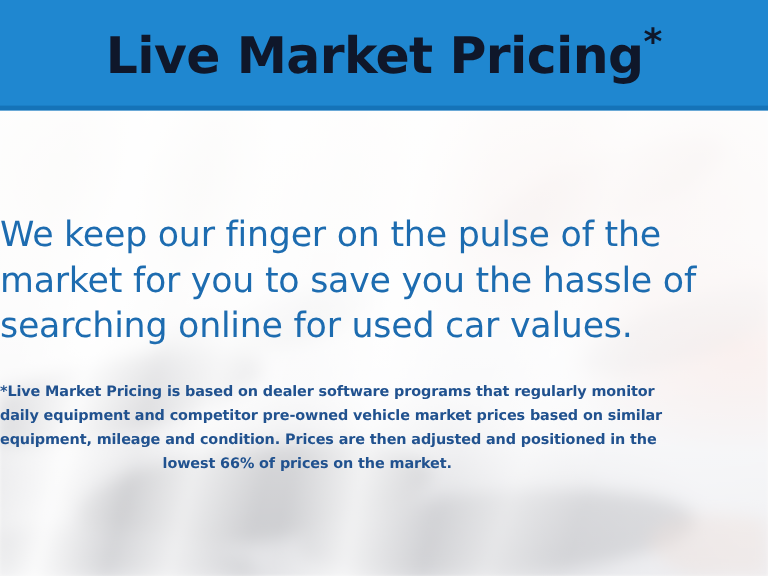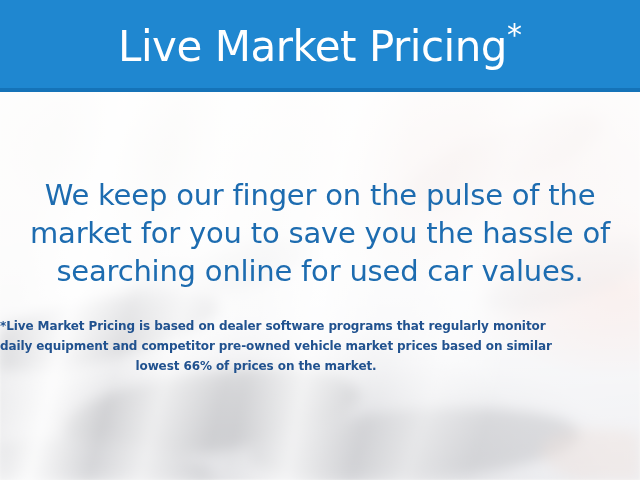--- a/index.html
+++ b/index.html
@@ -99,43 +99,42 @@
   }
   .banner-underline {
     position: absolute;
     left: 0;
     top: 88px;
     width: 640px;
     height: 4px;
     background: #1573b8;
   }
   .banner-title {
-    color: #ffffff;
+    color: #0f172a;
     font-family: "DejaVu Sans", sans-serif;
     font-size: 42px;
-    font-weight: normal;
+    font-weight: bold;
     letter-spacing: -0.5px;
     line-height: 1;
     margin: 0;
     padding: 0 0 4px 0;
     white-space: nowrap;
   }
   .banner-title .ast {
     font-size: 30px;
     vertical-align: 16px;
     letter-spacing: 0;
   }
 
   
   .headline {
     position: absolute;
     left: 0;
     top: 176px;
     width: 640px;
-    text-align: center;
     color: #1d6cb0;
     font-family: "DejaVu Sans", sans-serif;
     font-size: 29px;
     font-weight: normal;
     line-height: 38px;
     letter-spacing: -0.2px;
     white-space: nowrap;
   }
   .headline-line { display: block; }
 
@@ -182,16 +181,17 @@
 
   <div class="headline">
     <span class="headline-line">We keep our finger on the pulse of the</span>
     <span class="headline-line">market for you to save you the hassle of</span>
     <span class="headline-line">searching online for used car values.</span>
   </div>
 
   <div class="disclaimer">
     <span class="disclaimer-line">*Live Market Pricing is based on dealer software programs that regularly monitor</span>
     <span class="disclaimer-line">daily equipment and competitor pre-owned vehicle market prices based on similar</span>
+    <span class="disclaimer-line">equipment, mileage and condition. Prices are then adjusted and positioned in the</span>
     <span class="disclaimer-line">lowest 66% of prices on the market.</span>
   </div>
 
 </div>
 
 </body></html>

